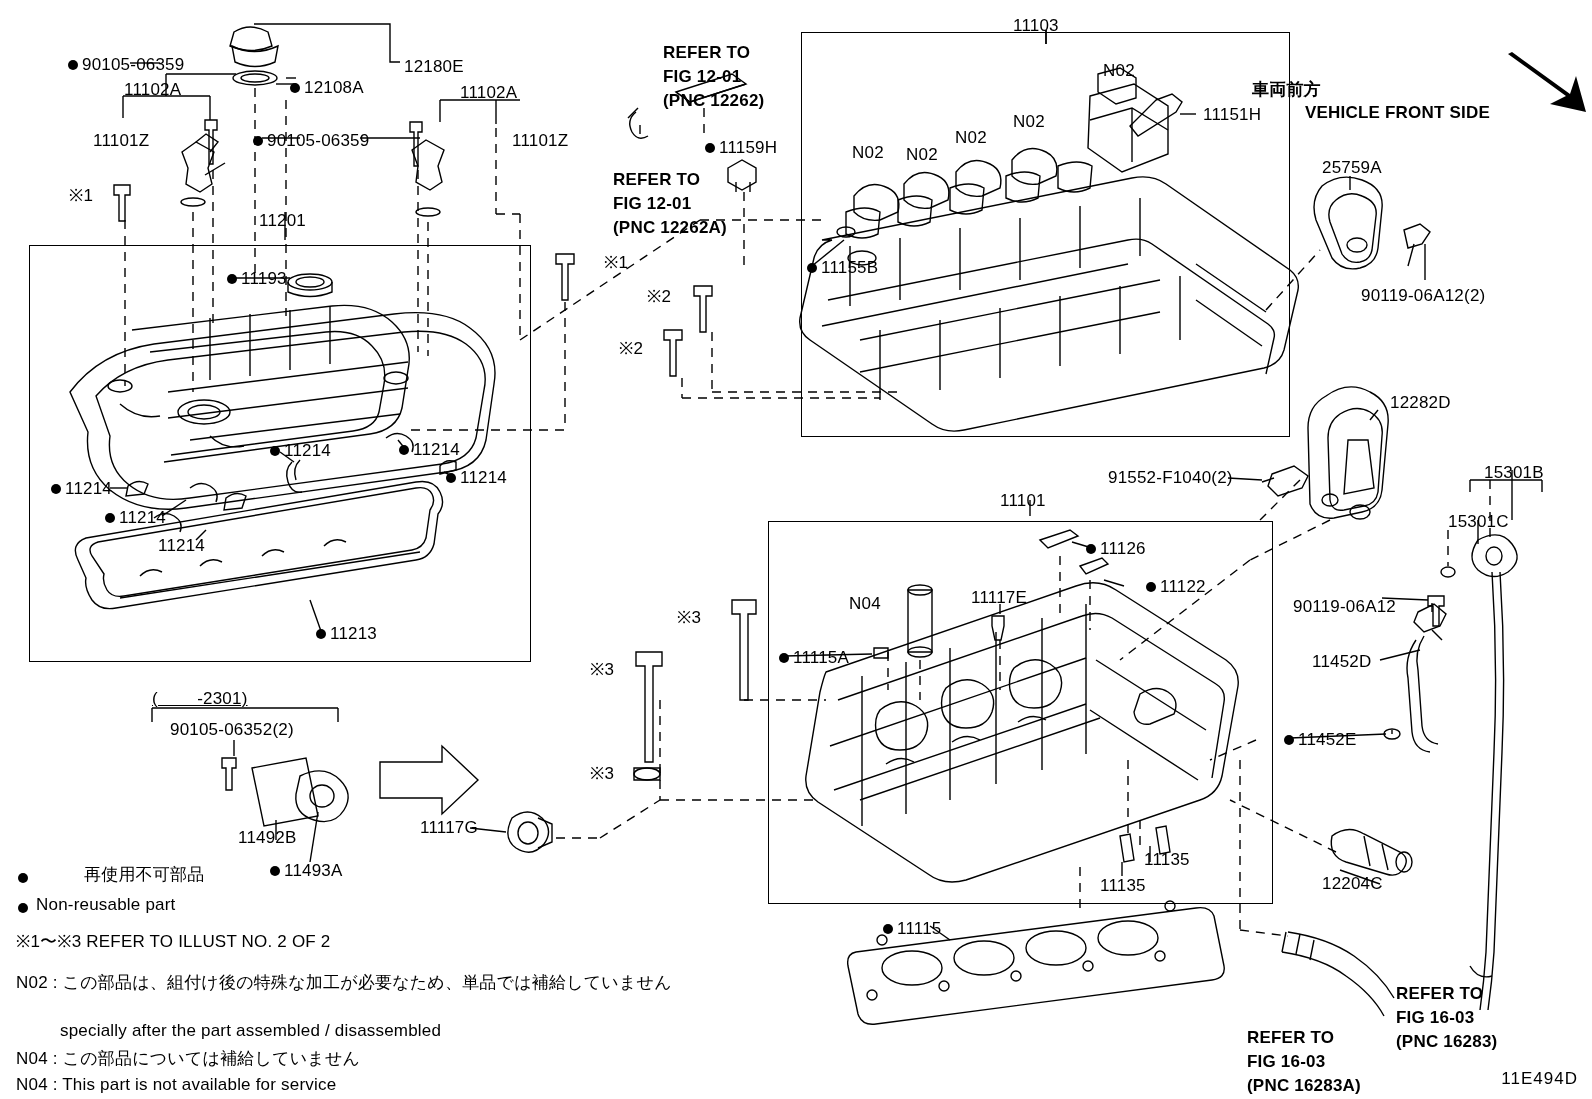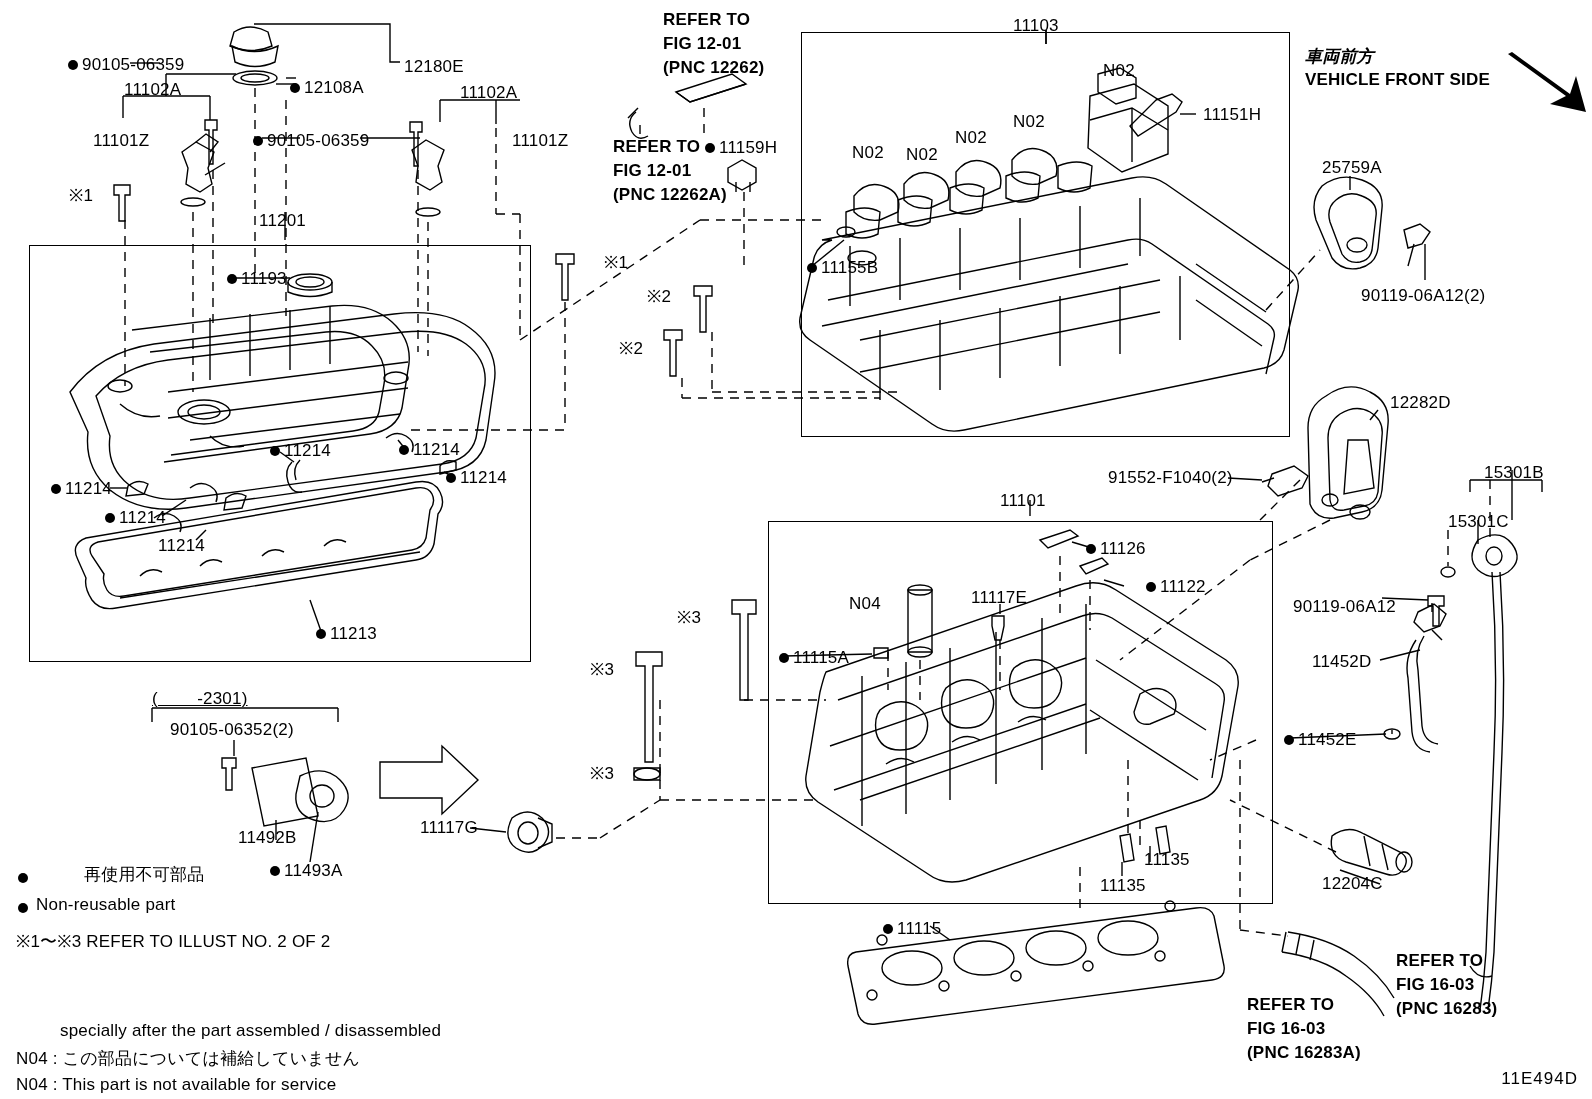--- a/index.html
+++ b/index.html
@@ -1,19 +1,19 @@
 <!DOCTYPE html>
 <html><head>
 <meta charset="utf-8">
 <style>
   html,body{margin:0;padding:0;background:#ffffff;}
   body{width:1592px;height:1099px;position:relative;font-family:"Liberation Sans",sans-serif;color:#000;overflow:hidden;}
   #stage{position:absolute;left:0;top:0;width:1592px;height:1099px;}
   .lbl{position:absolute;font-size:17px;line-height:19px;white-space:nowrap;letter-spacing:0.2px;}
-  .lbl.bold{font-weight:bold;}
+  .lbl.bold{font-weight:bold;margin-top:33px;}
   .box{position:absolute;border:1.6px solid #000;background:transparent;}
   svg.art{position:absolute;left:0;top:0;width:1592px;height:1099px;pointer-events:none;}
   .legend-dot{position:absolute;width:10px;height:10px;border-radius:50%;background:#000;}
   .footer-code{position:absolute;right:14px;bottom:10px;font-size:17px;letter-spacing:1px;}
 </style>
 </head>
 <body>
 
 <div id="stage">
 
@@ -392,27 +392,28 @@
     <div>REFER TO</div>
     <div>FIG 16-03</div>
     <div>(PNC 16283A)</div>
   </div>
   <div class="lbl bold" style="left:1396px;top:949px;line-height:24px;">
     <div>REFER TO</div>
     <div>FIG 16-03</div>
     <div>(PNC 16283)</div>
   </div>
 
-  <div class="lbl bold" style="left:1305px;top:47px;font-style:italic;">車両前方</div>
+  <div class="lbl bold" style="left:1252px;top:47px;">車両前方</div>
   <div class="lbl bold" style="left:1305px;top:70px;">VEHICLE FRONT SIDE</div>
 
   <div class="legend-dot" style="left:18px;top:873px;"></div>
   <div class="lbl" style="left:48px;top:865px;margin-left:36px;">再使用不可部品</div>
   <div class="legend-dot" style="left:18px;top:903px;"></div>
   <div class="lbl" style="left:36px;top:895px;">Non-reusable part</div>
   <div class="lbl" style="left:16px;top:932px;">※1〜※3  REFER TO ILLUST NO. 2 OF 2</div>
+  <div class="lbl" style="left:16px;top:973px;">N02 : この部品は、組付け後の特殊な加工が必要なため、単品では補給していません</div>
   <div class="lbl" style="left:60px;top:1021px;">specially after the part assembled / disassembled</div>
   <div class="lbl" style="left:16px;top:1049px;">N04 : この部品については補給していません</div>
   <div class="lbl" style="left:16px;top:1075px;">N04 : This part is not available for service</div>
 
   <div class="footer-code">11E494D</div>
 
 </div>
 
 </body></html>

